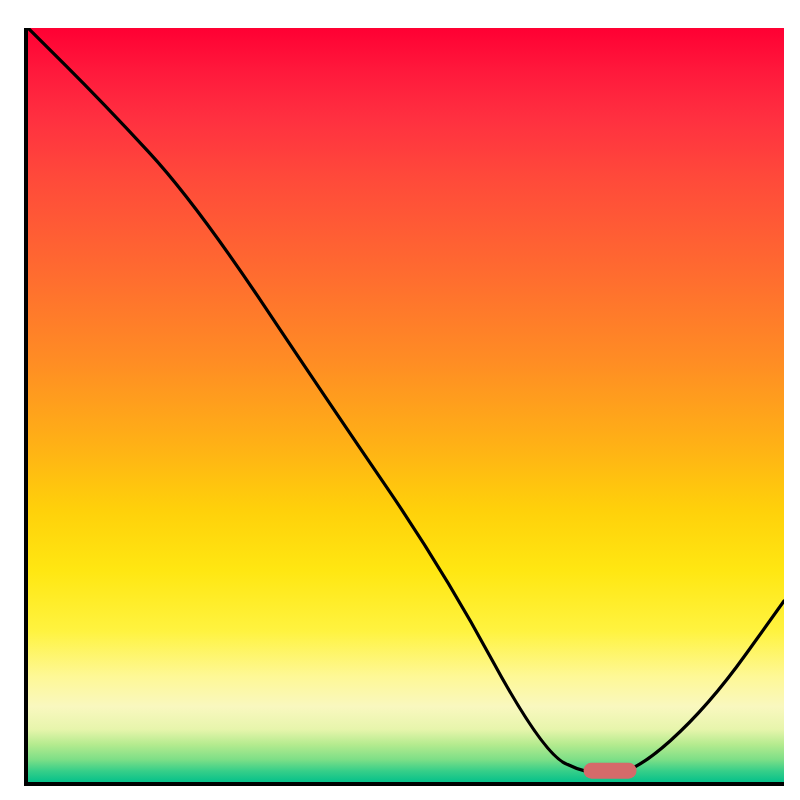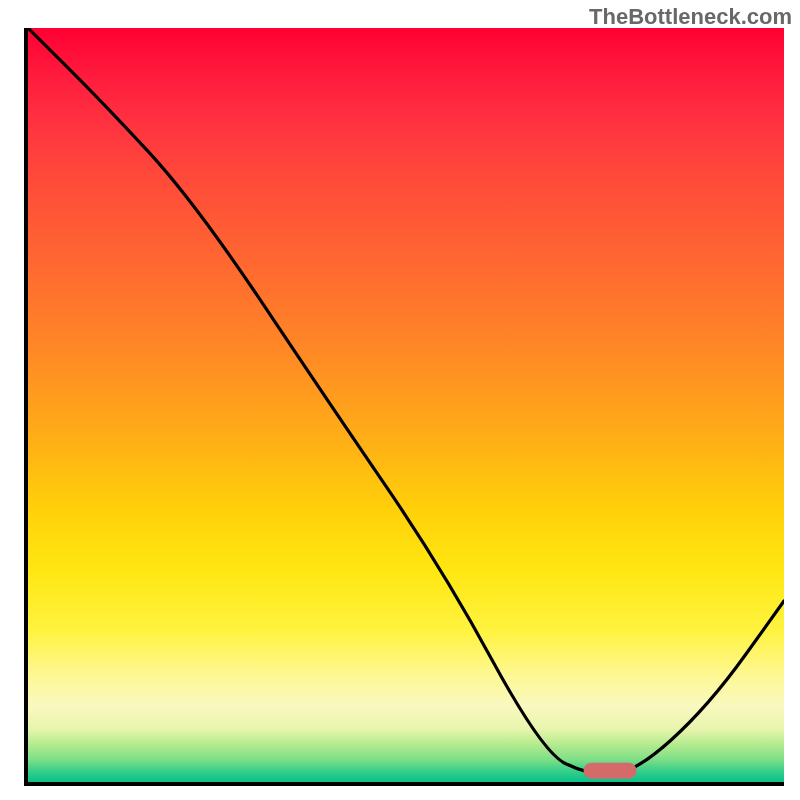--- a/index.html
+++ b/index.html
@@ -82,21 +82,20 @@
     background: #D56A6A;
     border-radius: 8px;
     transform: translate(-50%, -50%);
   }
 </style>
 </head>
 <body>
 
 <div class="container">
 
-  <div class="watermark">TheBottleneck.com</div>
 
   <div class="axes"></div>
 
   <div class="plot-area">
     <div class="gradient"></div>
 
     <svg class="curve" viewBox="0 0 756 754" preserveAspectRatio="none">
       <path d="M 0.0 0.0 Q 0.0 0.0 37.8 37.7 Q 75.6 75.4 121.0 124.4 Q 166.3 173.4 234.4 275.2 Q 302.4 377.0 359.1 459.9 Q 415.8 542.9 464.9 633.4 Q 514.1 723.8 536.8 735.2 Q 559.4 746.5 582.1 746.5 Q 604.8 746.5 642.6 712.5 Q 680.4 678.6 718.2 625.8 T 756.0 573.0" fill="none" stroke="#000" stroke-width="3.2" stroke-linecap="round"></path>
     </svg>
 

